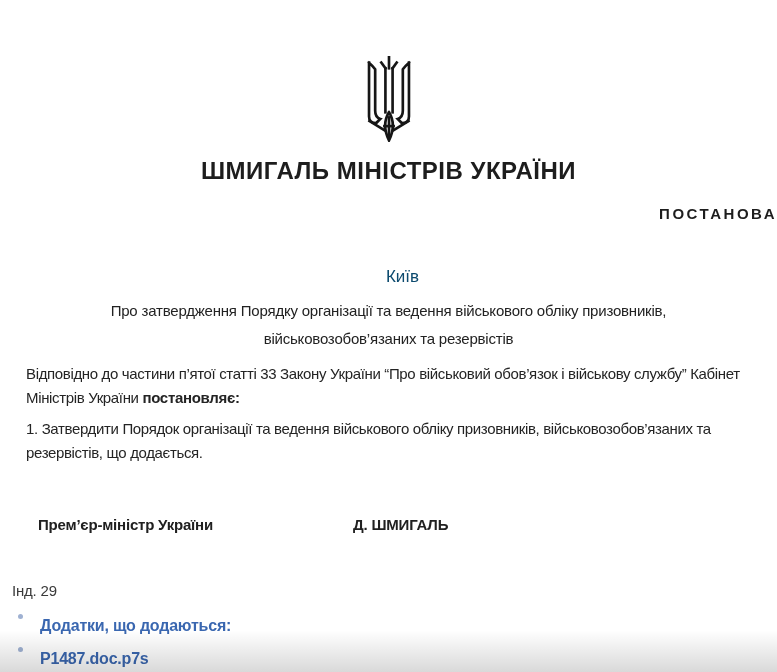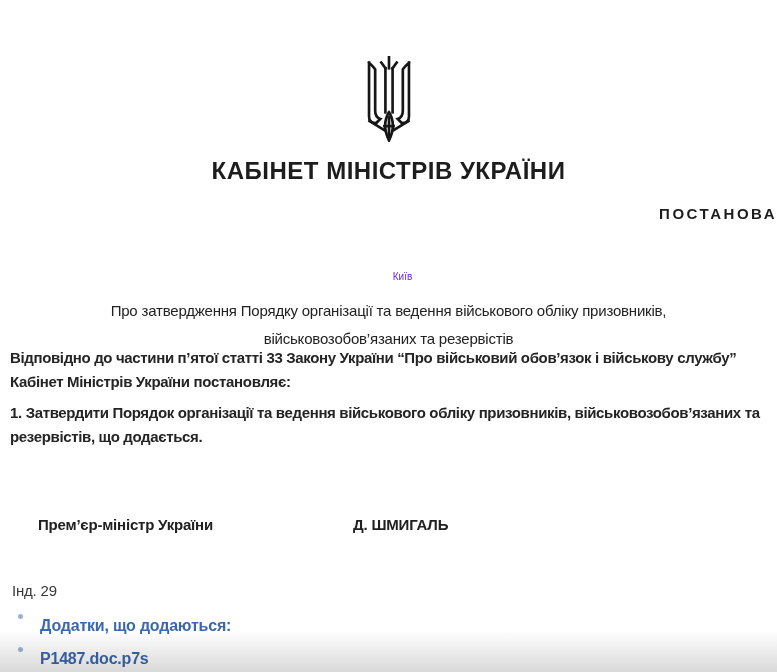--- a/index.html
+++ b/index.html
@@ -35,41 +35,40 @@
   }
   .date-line {
     position: absolute; top: 242px; left: 0; right: 0;
     text-align: center;
     font-size: 16px; line-height: 18px;
     color: #2e2e2e; letter-spacing: 0.2px;
   }
   .city {
     position: absolute; top: 269px; left: 0; right: 0;
     text-align: center;
-    font-size: 10px; line-height: 15px;
-    color: #6d28d9;
+    font-size: 17px; line-height: 15px;
+    color: #0c4a6e;
     padding-left: 28px;
   }
   .doc-title {
     position: absolute; top: 297px; left: 50%;
     transform: translateX(-50%);
     width: 620px; margin: 0;
     text-align: center;
     font-size: 15px; line-height: 28px;
     font-weight: 400; letter-spacing: -0.2px;
     color: #222222;
   }
 
   .para {
     position: absolute; left: 10px; right: 8px;
-    margin: 0;
+    margin: 16px;
     font-size: 15px; line-height: 24px;
     letter-spacing: -0.35px;
     color: #242424;
-    font-weight: bold;
   }
   .para b { letter-spacing: -0.3px; }
   .p-intro { top: 346px; }
   .p-item1 { top: 401px; }
   .p-item2 { top: 459px; }
   .p-item3 { top: 492px; }
 
   .signature {
     position: absolute; top: 513px; left: 38px; right: 10px;
     font-size: 15px; line-height: 24px;
@@ -126,21 +125,21 @@
         <path d="M7 63.5 L21.5 72.5"></path>
         <path d="M45 63.5 L30.5 72.5"></path>
 
         <path d="M26 55 Q33.5 67 26 82.5 Q18.5 67 26 55"></path>
         <path d="M26 60 V78"></path>
         <path d="M21.5 68.5 H30.5"></path>
       </g>
     </svg>
   </div>
 
-  <h1 class="org-name">КАБІНЕТ МІНІСТРІВ УКРАЇНИ</h1>
+  <h1 class="org-name">ШМИГАЛЬ МІНІСТРІВ УКРАЇНИ</h1>
 
   <div class="doc-type">ПОСТАНОВА</div>
 
 
   <div class="city">Київ</div>
 
   <h2 class="doc-title">Про затвердження Порядку організації та ведення військового обліку призовників, військовозобов’язаних та резервістів</h2>
 
   <p class="para p-intro"><span>Відповідно до частини п’ятої статті 33 Закону України “Про військовий обов’язок і військову службу” Кабінет Міністрів України</span> <b>постановляє:</b></p>
 

